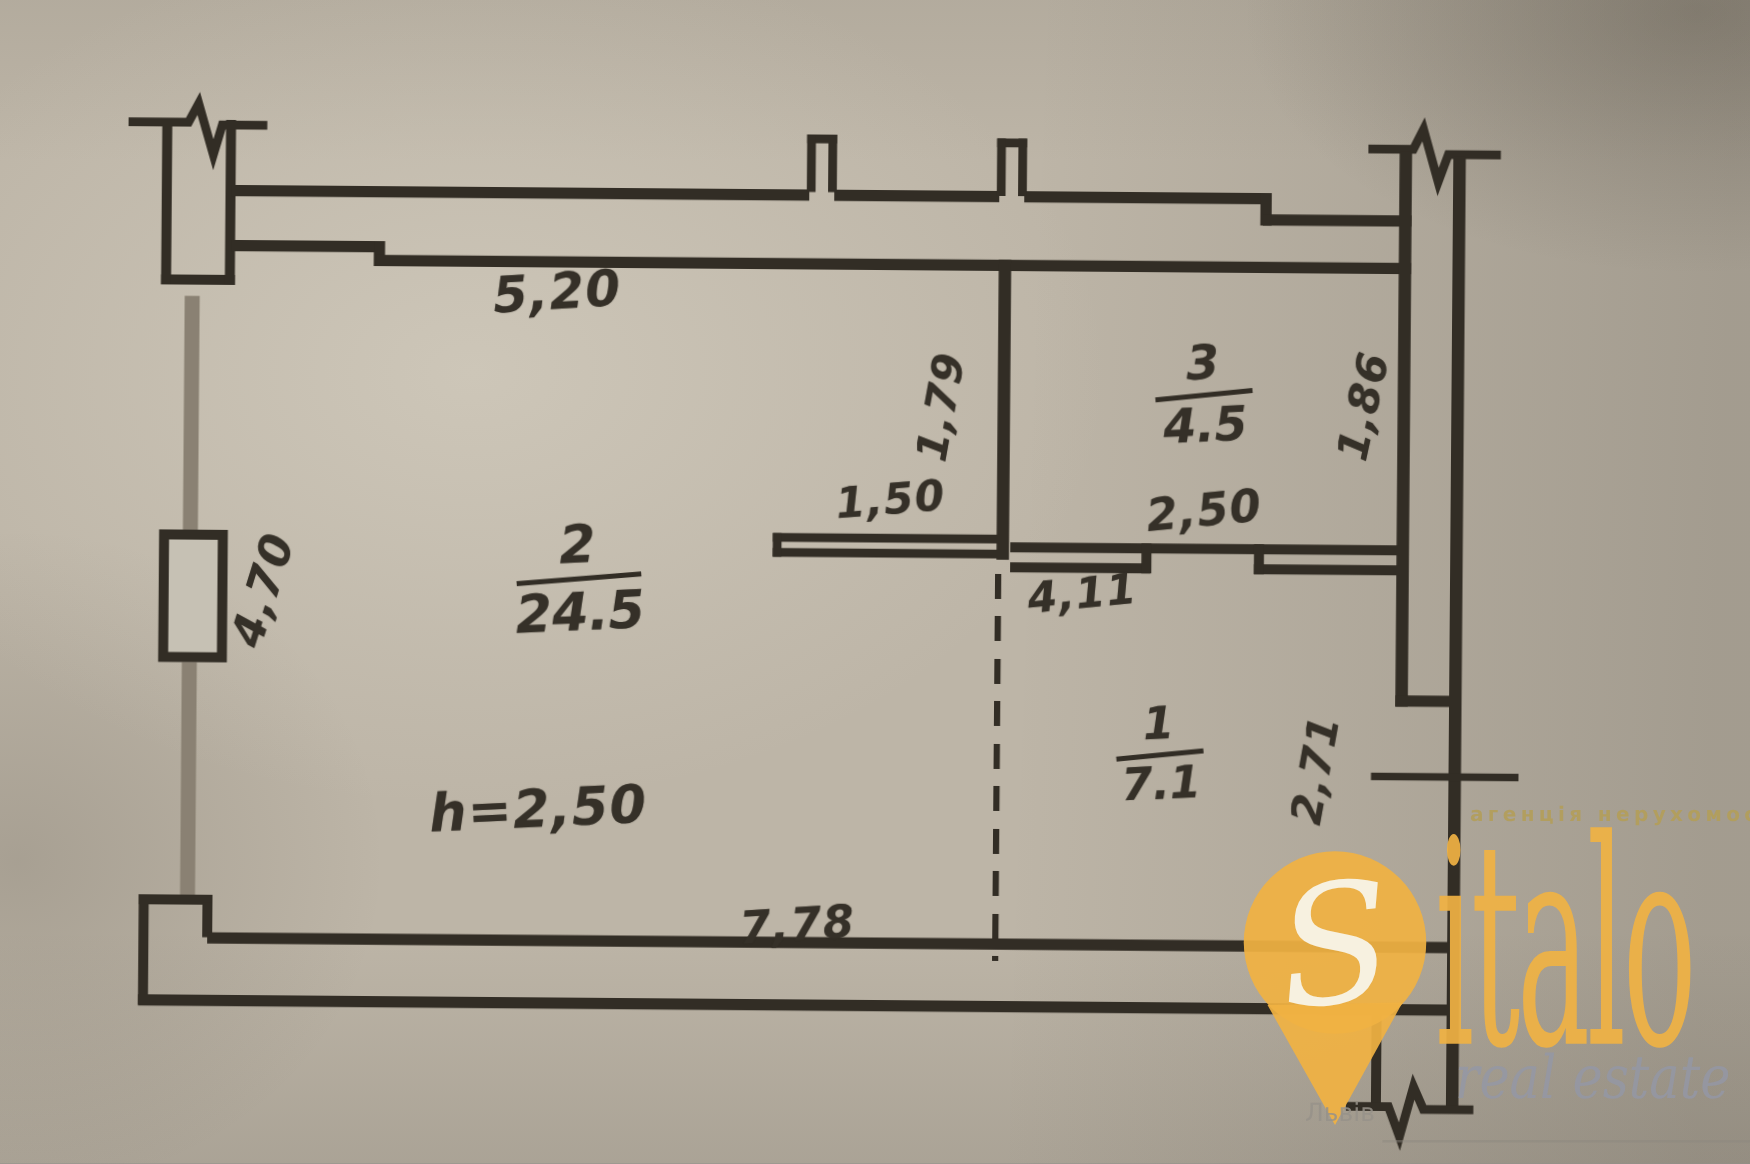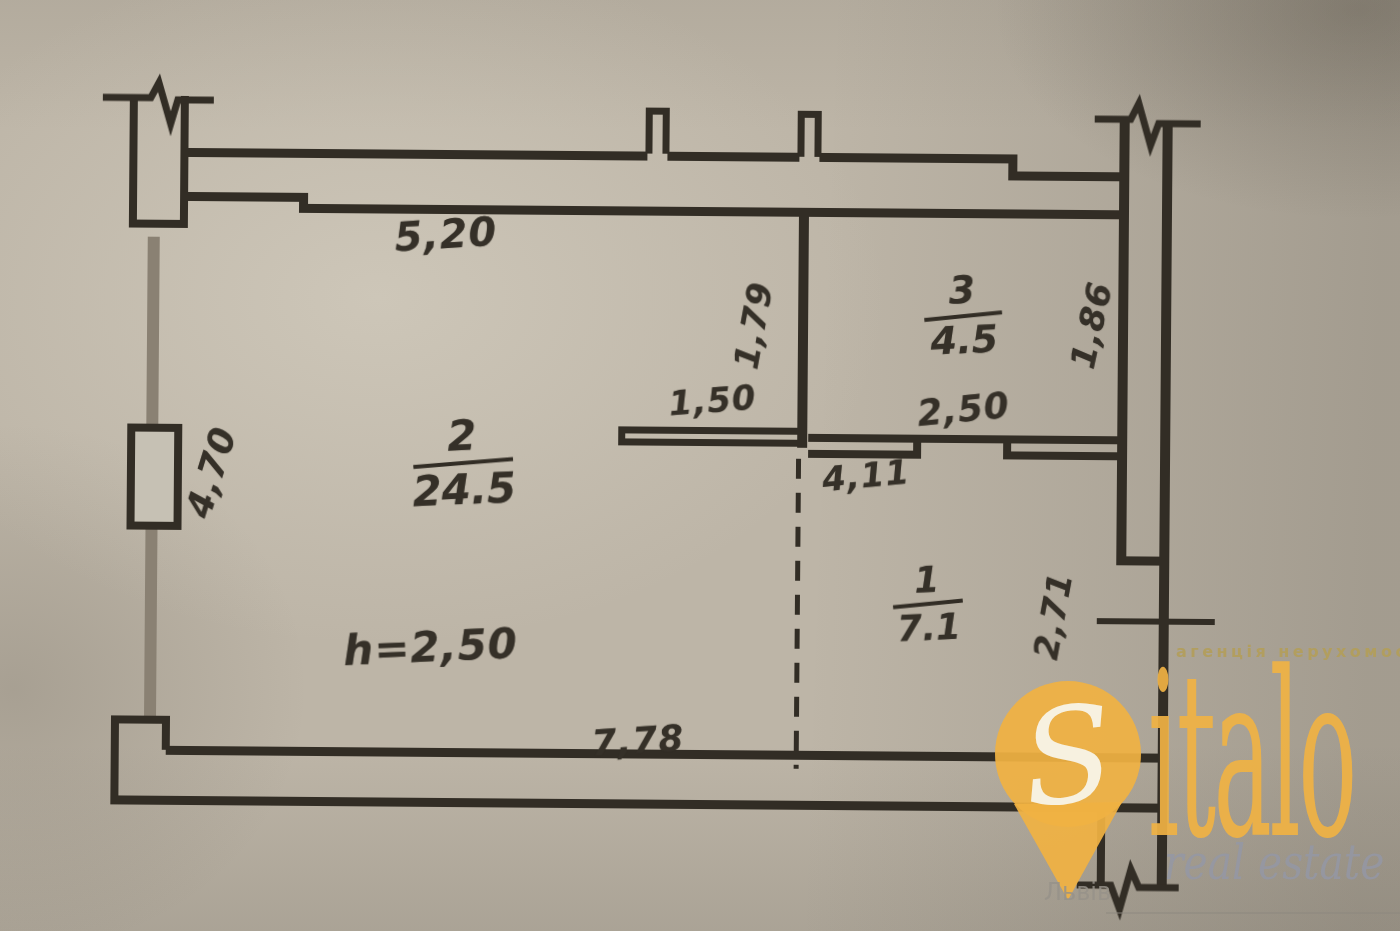--- a/index.html
+++ b/index.html
@@ -73,21 +73,21 @@
     font-family:"DejaVu Serif", serif;
     font-style:italic;
     font-size:48px;line-height:48px;
     color:rgba(147,151,166,0.80);
     transform:scaleX(0.85);
     transform-origin:0 0;
     white-space:nowrap;
   }
   .wm-city{
     position:absolute;left:1044px;top:878px;
-    font-size:24px;
+    font-size:20px;
     color:rgba(150,146,138,0.85);
   }
   .wm-line{
     position:absolute;left:1106px;top:912px;width:294px;height:2px;
     background:rgba(140,136,126,0.45);
   }
   .wm-pin{position:absolute;left:988px;top:676px;}
 </style>
 </head>
 <body>

